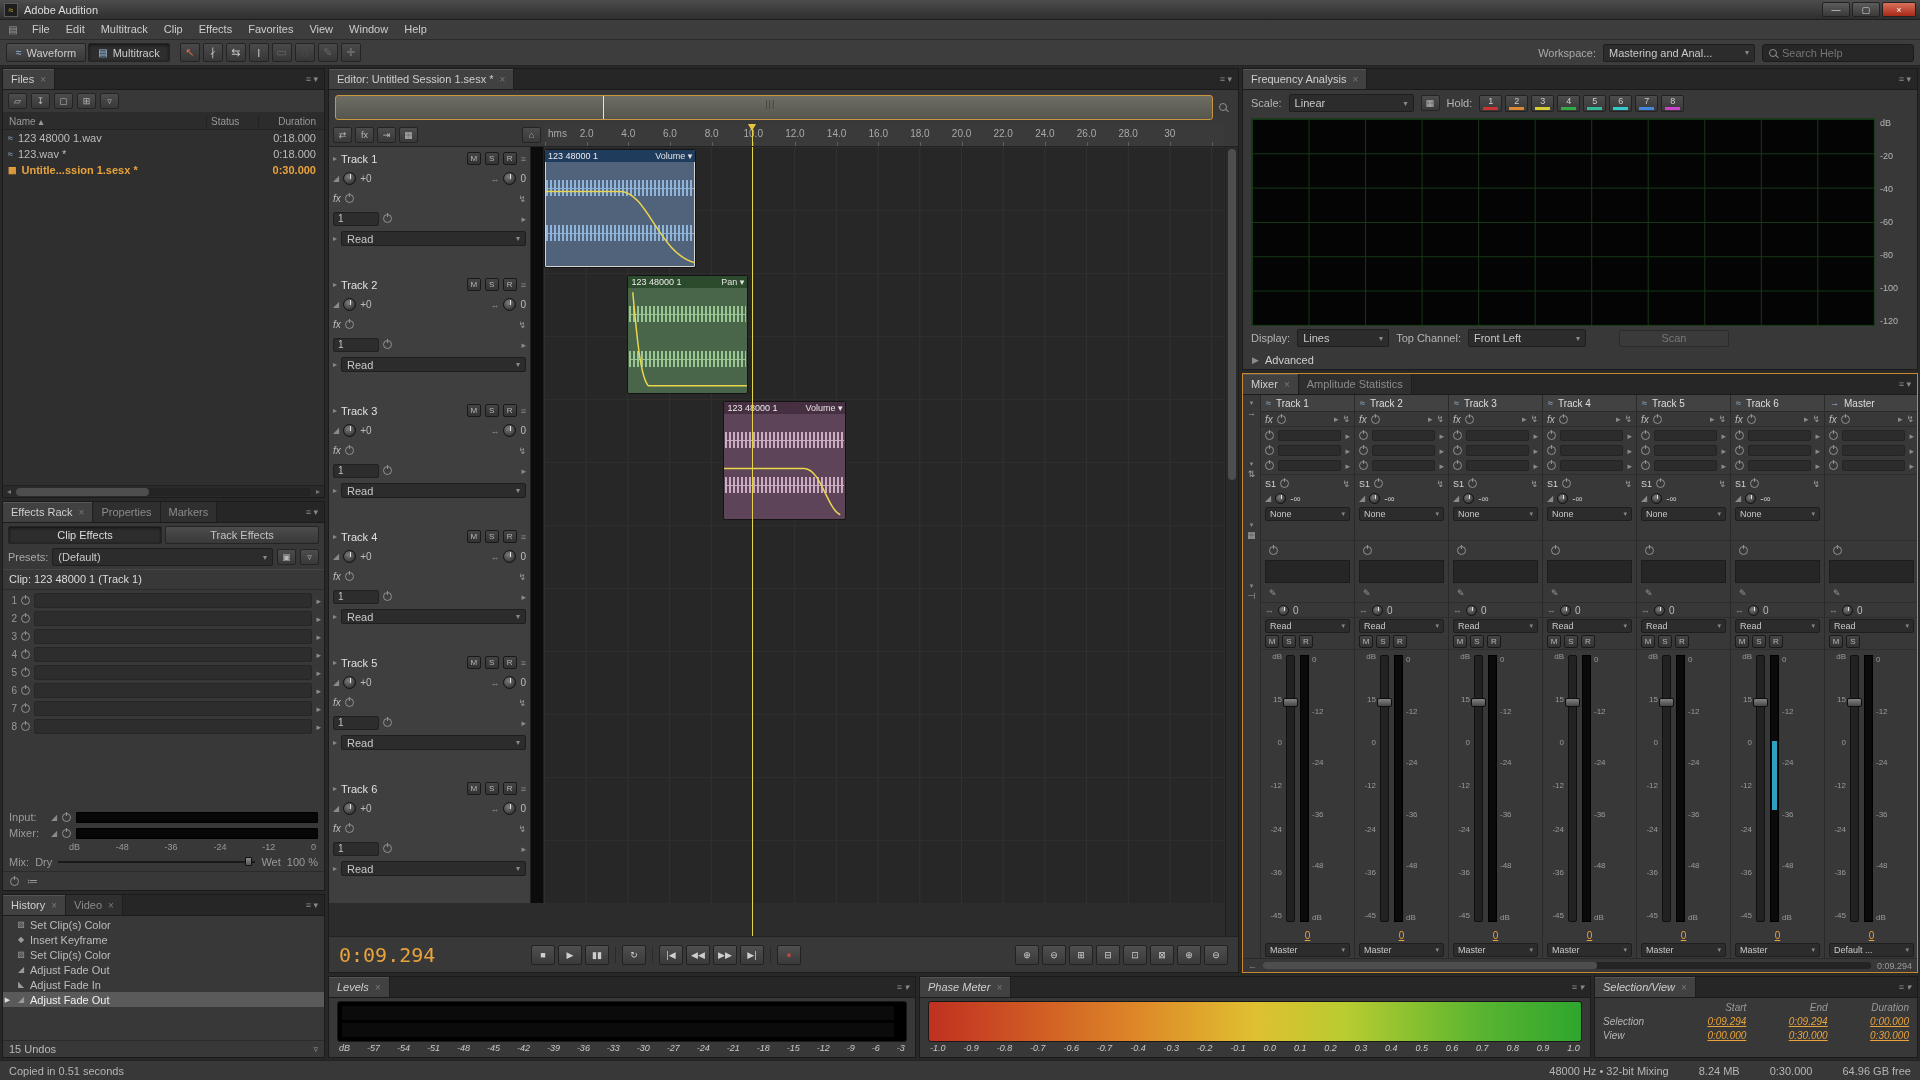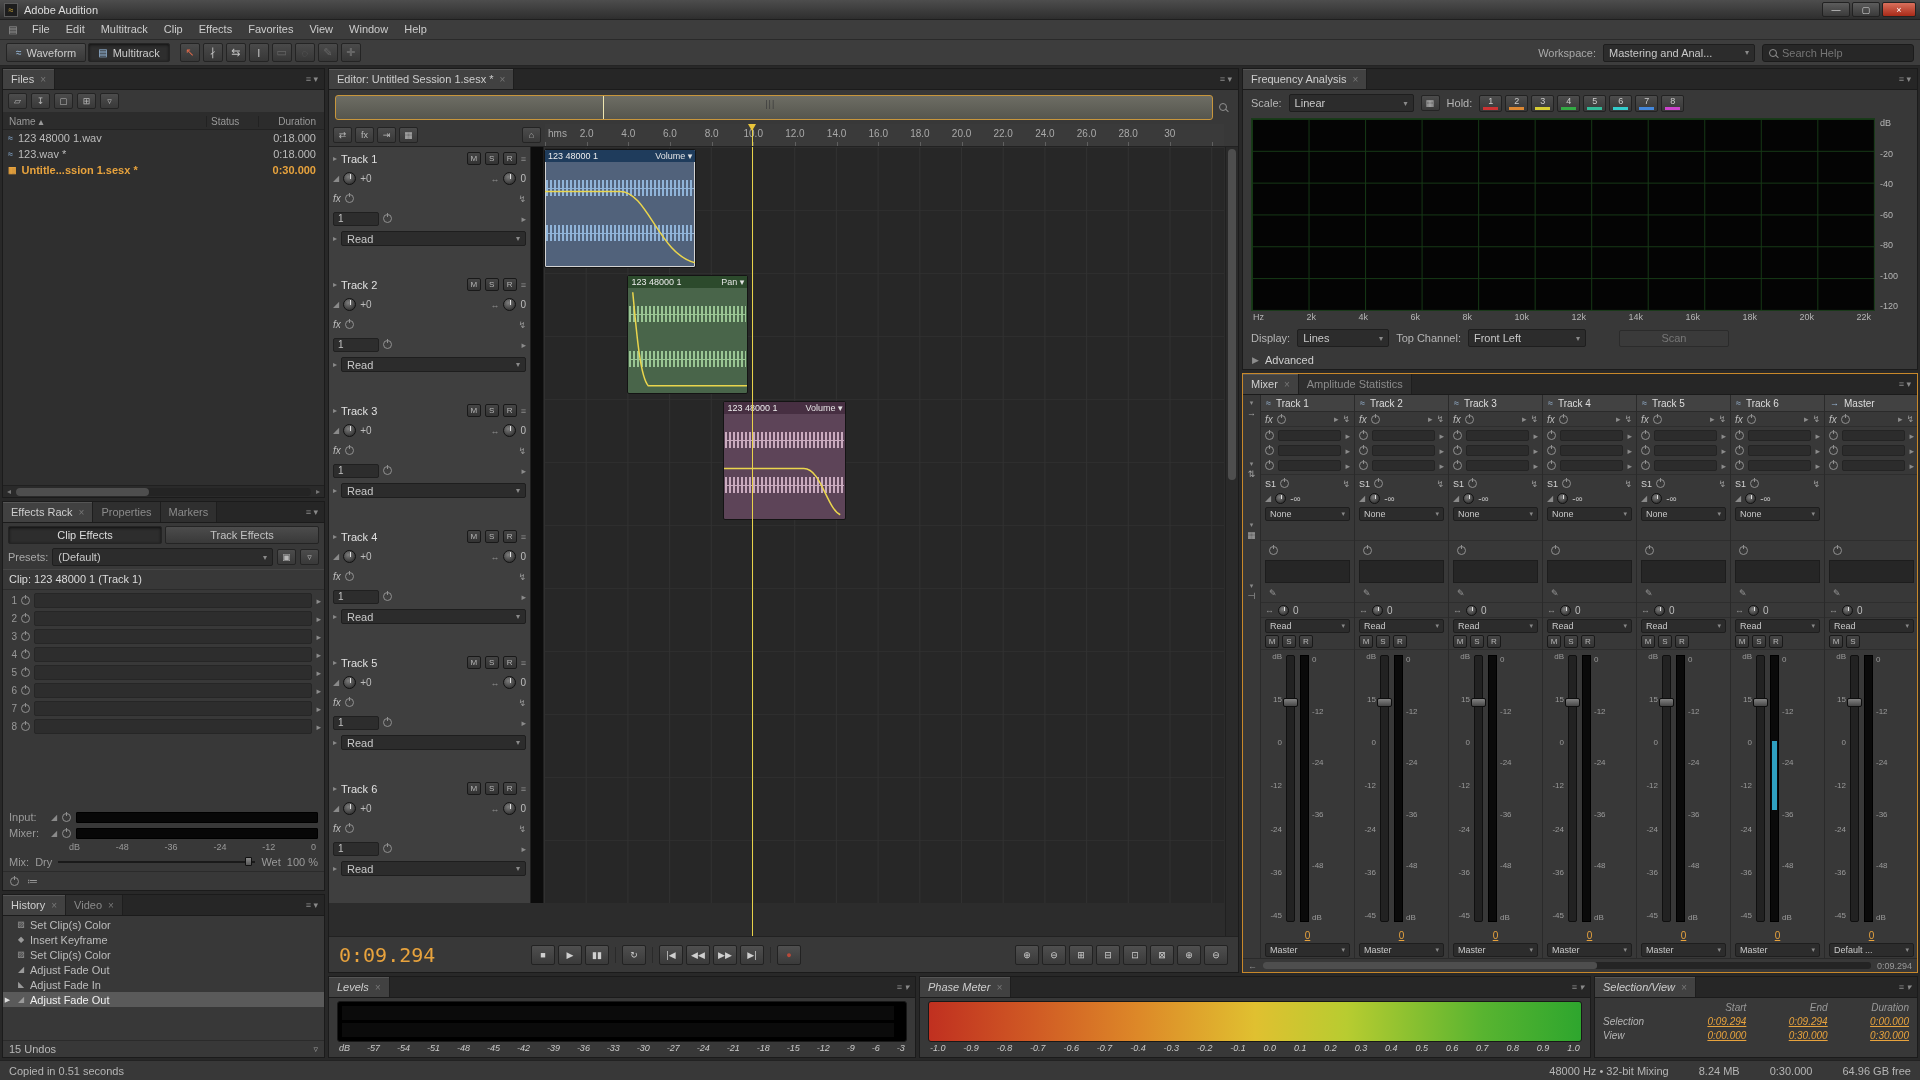--- a/index.html
+++ b/index.html
@@ -947,34 +947,20 @@
               <div class="fa-ylabels">
                   <span>dB</span>
                   <span>-20</span>
                   <span>-40</span>
                   <span>-60</span>
                   <span>-80</span>
                   <span>-100</span>
                   <span>-120</span>
                 </div>
             </div>
-            <div class="fa-xlabels">
-                <span>Hz</span>
-                <span>2k</span>
-                <span>4k</span>
-                <span>6k</span>
-                <span>8k</span>
-                <span>10k</span>
-                <span>12k</span>
-                <span>14k</span>
-                <span>16k</span>
-                <span>18k</span>
-                <span>20k</span>
-                <span>22k</span>
-              </div>
             <div class="fa-bottom">
               <span>Display:</span>
               <div class="dd disp-dd">
                   <span>Lines</span>
                   <span class="caret">▾</span>
                 </div>
               <span>Top Channel:</span>
               <div class="dd chan-dd">
                   <span>Front Left</span>
                   <span class="caret">▾</span>

